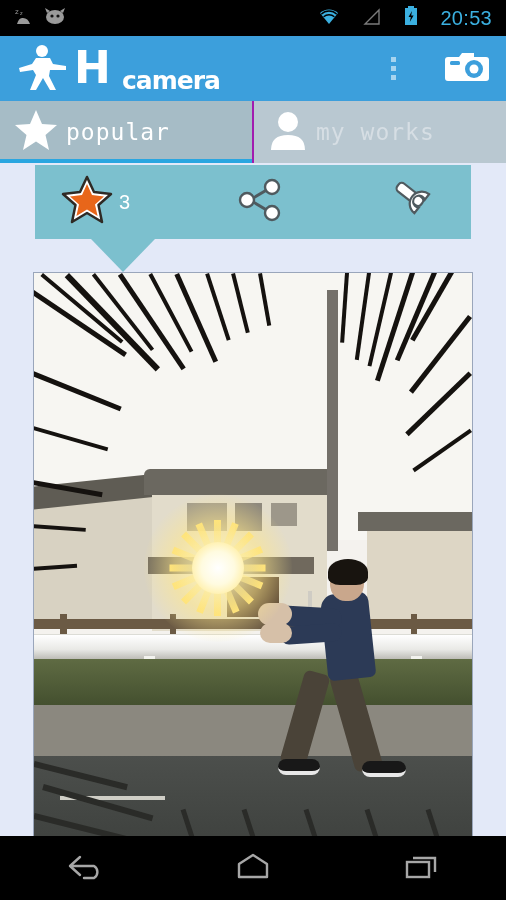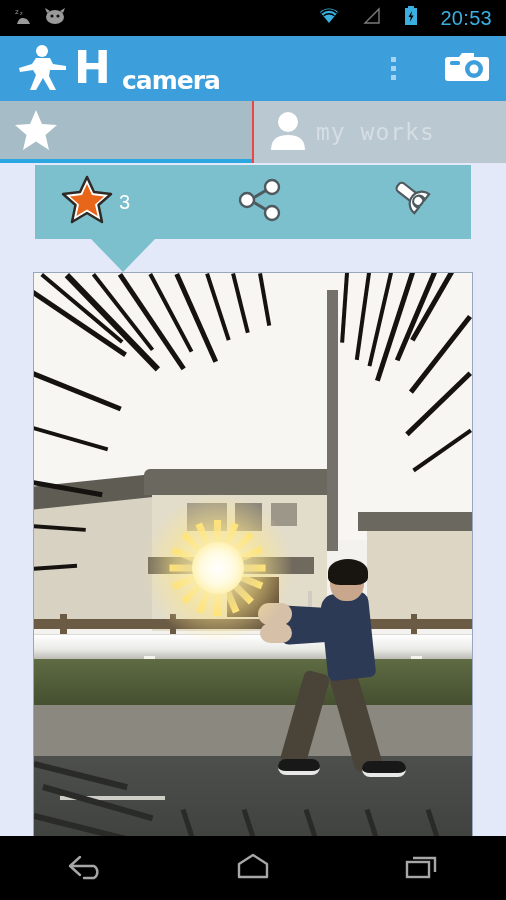--- a/index.html
+++ b/index.html
@@ -10,21 +10,21 @@
     overflow: hidden;
   }
   .phone { position: relative; width: 506px; height: 900px; background: #e3e9f8; }
 
   
   .statusbar {
     position: absolute; top: 0; left: 0; width: 506px; height: 36px;
     background: #000; display: flex; align-items: center; padding: 0 8px;
   }
   .sb-left { display: flex; align-items: center; gap: 10px; padding-left: 6px; }
-  .sb-right { margin-left: auto; display: flex; align-items: center; gap: 22px; padding-right: 6px; }
+  .sb-right { margin-left: auto; display: flex; align-items: flex-end; gap: 22px; padding-right: 6px; }
   .sb-time { color: #3bb0e0; font-size: 20px; letter-spacing: .3px; font-family: "Liberation Sans", sans-serif; }
 
   
   .appbar {
     position: absolute; top: 36px; left: 0; width: 506px; height: 65px;
     background: #3c9fdc; display: flex; align-items: center; padding: 0 16px;
   }
   .logo { display: flex; align-items: center; gap: 4px; }
   .logo-text { position: relative; height: 50px; width: 200px; }
   .logo-h {
@@ -50,21 +50,21 @@
   .tabs {
     position: absolute; top: 101px; left: 0; width: 506px; height: 62px;
     display: flex; background: #a9bfcb;
   }
   .tab {
     flex: 1 1 0; display: flex; align-items: center; gap: 8px;
     padding: 0 14px; position: relative; cursor: pointer;
   }
   .tab.active { background: #a6bcc6; }
   .tab.inactive { background: #b9c8d1; }
-  .tab + .tab { border-left: 2px solid #ef4444; }
+  .tab + .tab { border-left: 2px solid #a21caf; }
   .tab-label {
     font-family: "DejaVu Sans Mono", monospace; font-size: 23px; letter-spacing: 1px;
   }
   .tab.active .tab-label { color: #ffffff; }
   .tab.inactive .tab-label { color: #d6dee4; }
   .tab-underline { position: absolute; left: 0; bottom: 0; height: 4px; width: 100%; background: #2aa6e0; }
 
   
   .callout-wrap { position: absolute; top: 165px; left: 35px; width: 436px; }
   .callout {
@@ -233,20 +233,21 @@
     </div>
   </div>
 
   <div class="tabs">
     <div class="tab active">
       <span>
         <svg width="44" height="42" viewBox="0 0 44 42">
           <path d="M22 1 L28 15 L43 16 L31.5 26 L35 41 L22 32.5 L9 41 L12.5 26 L1 16 L16 15 Z" fill="#fff"></path>
         </svg>
       </span>
+      <span class="tab-label">popular</span>
       <span class="tab-underline"></span>
     </div>
     <div class="tab inactive">
       <span>
         <svg width="40" height="42" viewBox="0 0 40 42">
           <circle cx="20" cy="13" r="10" fill="#fff"></circle>
           <path d="M3 41 Q3 26 20 26 Q37 26 37 41 Z" fill="#fff"></path>
         </svg>
       </span>
       <span class="tab-label">my works</span>

